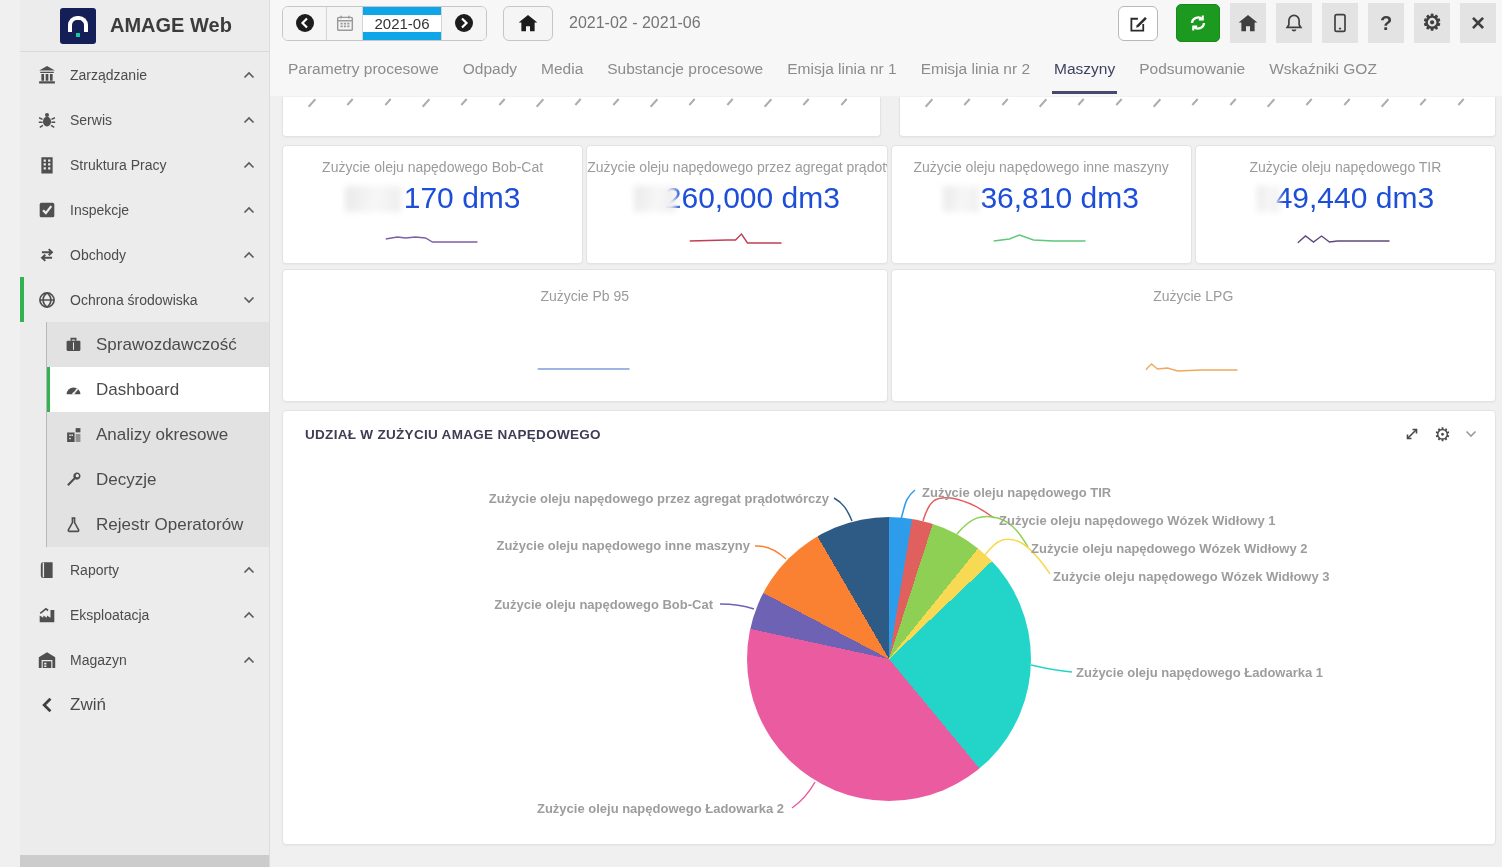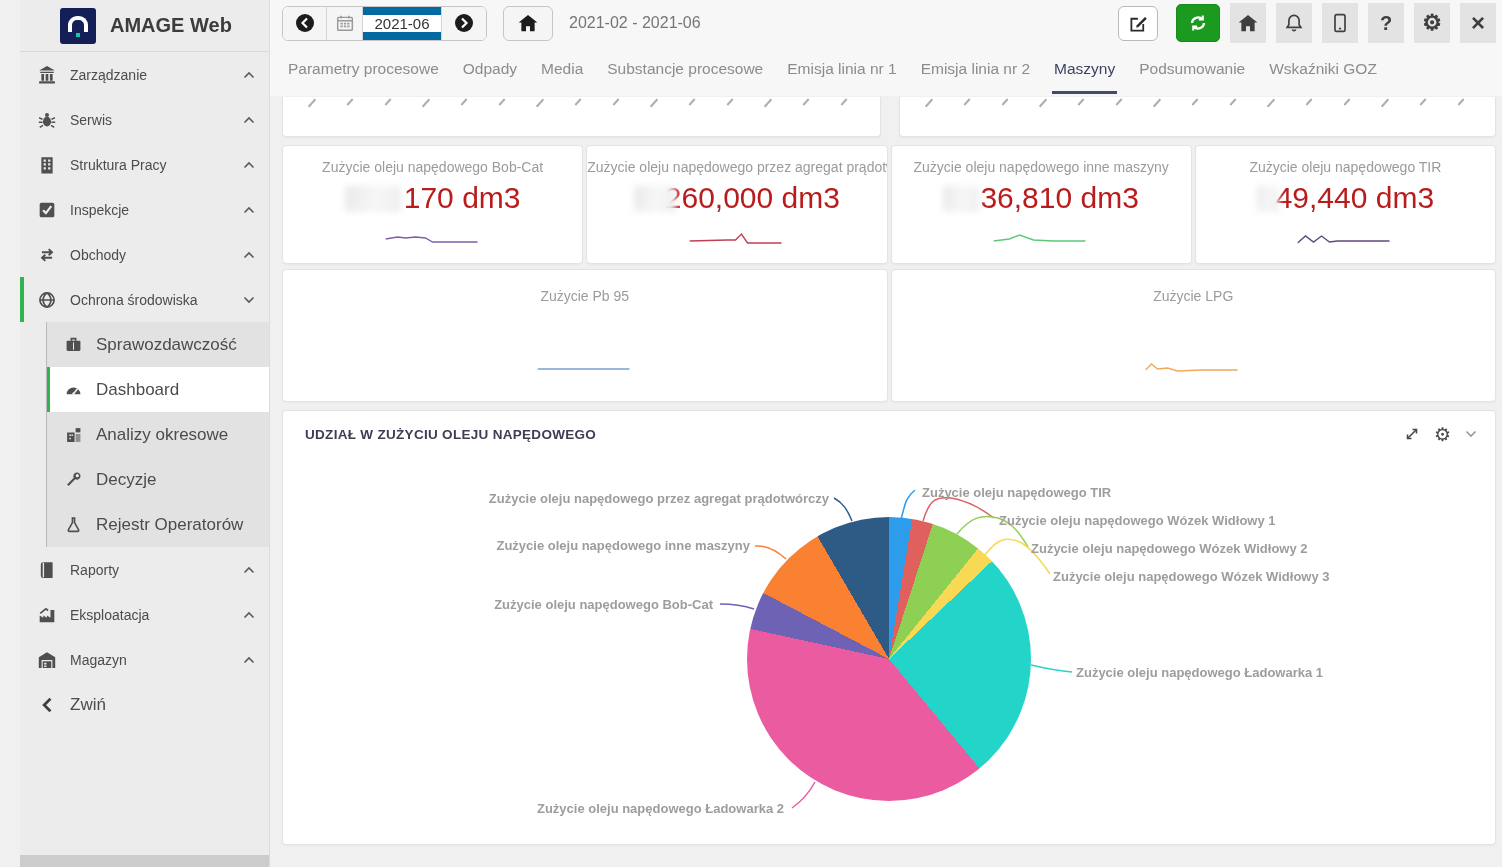--- a/index.html
+++ b/index.html
@@ -26,21 +26,21 @@
   svg.icn { display:block; }
 
   
   .main { position:absolute; left:250px; top:0; width:1252px; height:867px; background:#f7f7f7; }
 
   
   .topbar { position:absolute; left:0; top:0; width:100%; height:46px; display:flex; align-items:center; padding:0 26px 0 12px; }
   .btn-group { display:flex; height:35px; border:1px solid #c6c6c6; border-radius:6px; overflow:hidden; background:#fff; }
   .seg { display:flex; align-items:center; justify-content:center; background:#f5f5f5; border-right:1px solid #d4d4d4; cursor:pointer; }
   .seg:last-child { border-right:none; }
-  .seg.white { background:#0369a1; cursor:default; }
+  .seg.white { background:#0ea5e9; cursor:default; }
   .seg-arrow { width:44px; }
   .seg-cal { width:36px; }
   .date-input { width:78px; border:none; outline:none; font-family:"Liberation Sans",sans-serif; font-size:15px; color:#333; text-align:center; background:#fff; }
   .home-btn { margin-left:16px; width:50px; height:35px; border:1px solid #c6c6c6; border-radius:6px; background:#f5f5f5; display:flex; align-items:center; justify-content:center; cursor:pointer; }
   .range-label { margin-left:16px; font-size:16px; color:#757575; }
   .tb-right { margin-left:auto; display:flex; align-items:center; }
   .edit-btn { width:40px; height:35px; background:#fff; border:1px solid #b9b9b9; border-radius:6px; display:flex; align-items:center; justify-content:center; cursor:pointer; }
   .refresh-btn { width:44px; height:38px; background:#1c9a1f; border:1px solid #188a1b; border-radius:5px; display:flex; align-items:center; justify-content:center; margin-left:18px; cursor:pointer; }
   .sq-btn { width:36px; height:40px; background:#e3e3e3; display:flex; align-items:center; justify-content:center; margin-left:10px; cursor:pointer; color:#3f3f3f; }
   .sq-btn .glyph { font-size:20px; font-weight:bold; color:#3f3f3f; }
@@ -58,21 +58,21 @@
   .partial { position:absolute; top:1px; height:40px; border-radius:0 0 4px 4px; border-top:none; overflow:hidden; }
   .partial.p1 { left:12px; width:599px; }
   .partial.p2 { left:629px; width:597px; }
   .remnants { position:relative; width:100%; height:100%; }
   .remnants i { position:absolute; top:1px; width:2px; height:8px; background:#adadad; transform:rotate(42deg); }
 
   .kpi-row { position:absolute; left:12px; top:49px; width:1214px; height:119px; display:flex; gap:3px; }
   .kpi-row2 { position:absolute; left:12px; top:173px; width:1214px; height:133px; display:flex; gap:3px; }
   .kpi { flex:1; position:relative; text-align:center; overflow:hidden; padding-top:13px; }
   .kpi-title { font-size:14px; color:#9b9b9b; white-space:nowrap; }
-  .kpi-value { font-size:30px; color:#b91c1c; margin-top:6px; white-space:nowrap; }
+  .kpi-value { font-size:30px; color:#1d4ed8; margin-top:6px; white-space:nowrap; }
   .kpi-row2 .kpi { padding-top:18px; }
   .kpi-row2 .kpi-value { margin-top:8px; }
   .redact { display:inline-block; height:26px; vertical-align:-4px; background:linear-gradient(100deg,#e9e9e9,#f7f7f7 55%,#ededed); filter:blur(3px); border-radius:2px; position:relative; z-index:2; }
   .spark { position:absolute; left:50%; transform:translateX(-50%); bottom:16px; }
   .kpi-row2 .spark { bottom:26px; }
 
   
   .panel { position:absolute; left:12px; top:314px; width:1214px; height:435px; }
   .panel-head { height:46px; display:flex; align-items:center; padding:0 18px 0 22px; }
   .panel-title { font-size:13.5px; font-weight:bold; color:#3e3d56; letter-spacing:.3px; }
@@ -473,21 +473,21 @@
         <div class="card kpi">
           <div class="kpi-title">Zużycie LPG</div>
           <svg class="spark" width="95" height="16" viewBox="0 0 95 16">
               <polyline fill="none" stroke-width="1.4" points="0,11 6,5 12,10 22,9 32,12 56,11 92,11" stroke="#f0a860"></polyline>
             </svg>
         </div>
       </div>
 
       <div class="card panel">
         <div class="panel-head">
-          <span class="panel-title">UDZIAŁ W ZUŻYCIU OLEJU NAPĘDOWEGO</span>
+          <span class="panel-title">UDZIAŁ W ZUŻYCIU AMAGE NAPĘDOWEGO</span>
           <span class="panel-tools">
             <span class="t">
               <svg width="16" height="16" viewBox="0 0 16 16" fill="none" stroke="#4a4a4a" stroke-width="1.6">
                   <line x1="3.5" y1="12.5" x2="12.5" y2="3.5"></line>
                   <path d="M8.5 3.5 h4 v4"></path>
                   <path d="M7.5 12.5 h-4 v-4"></path>
                 </svg>
             </span>
             <span class="t" style="font-size:19px;color:#4a4a4a">⚙</span>
             <span class="t">

